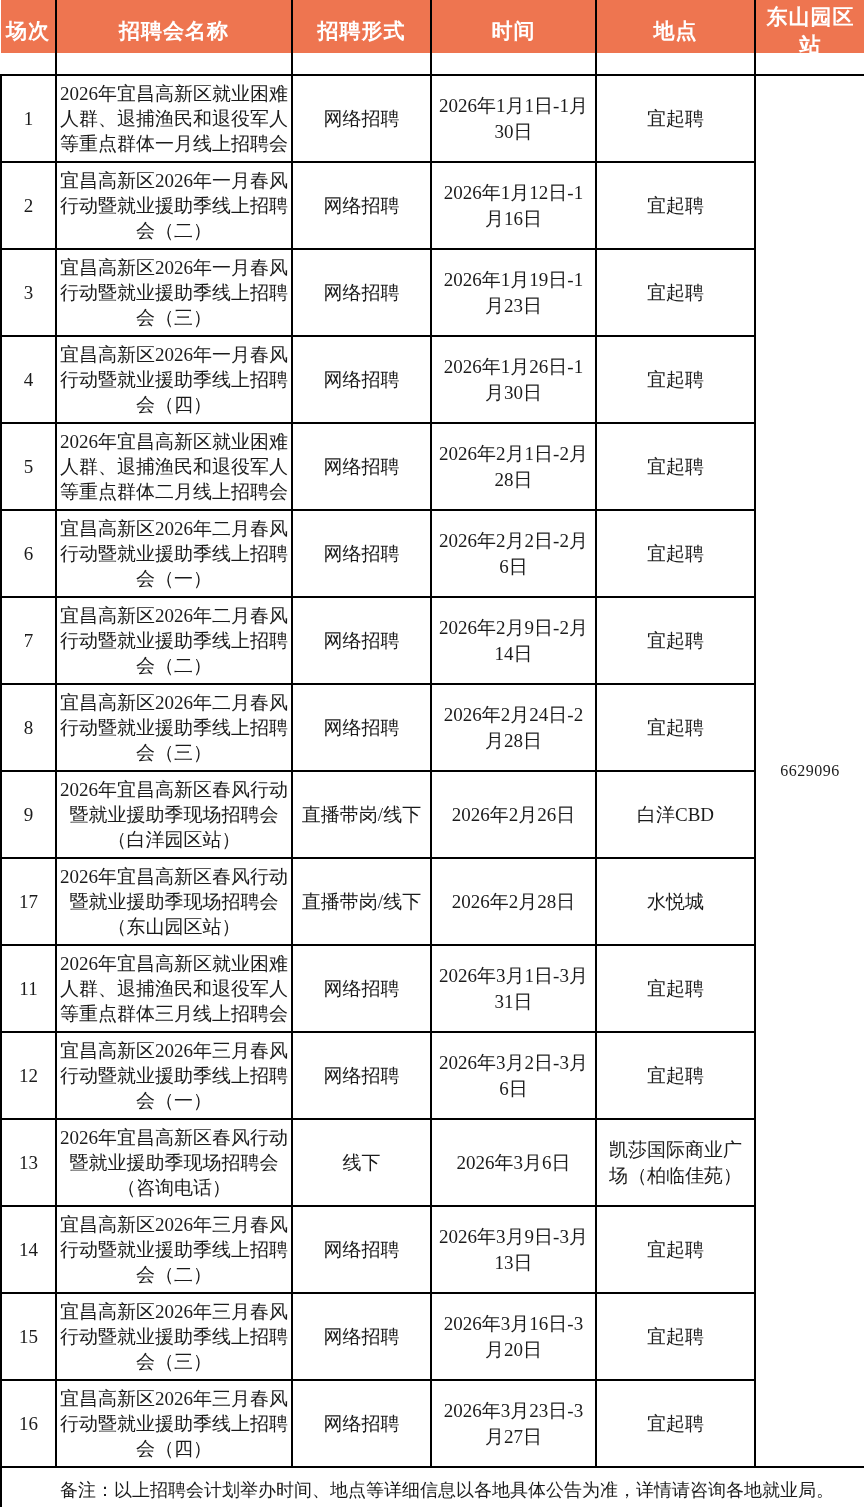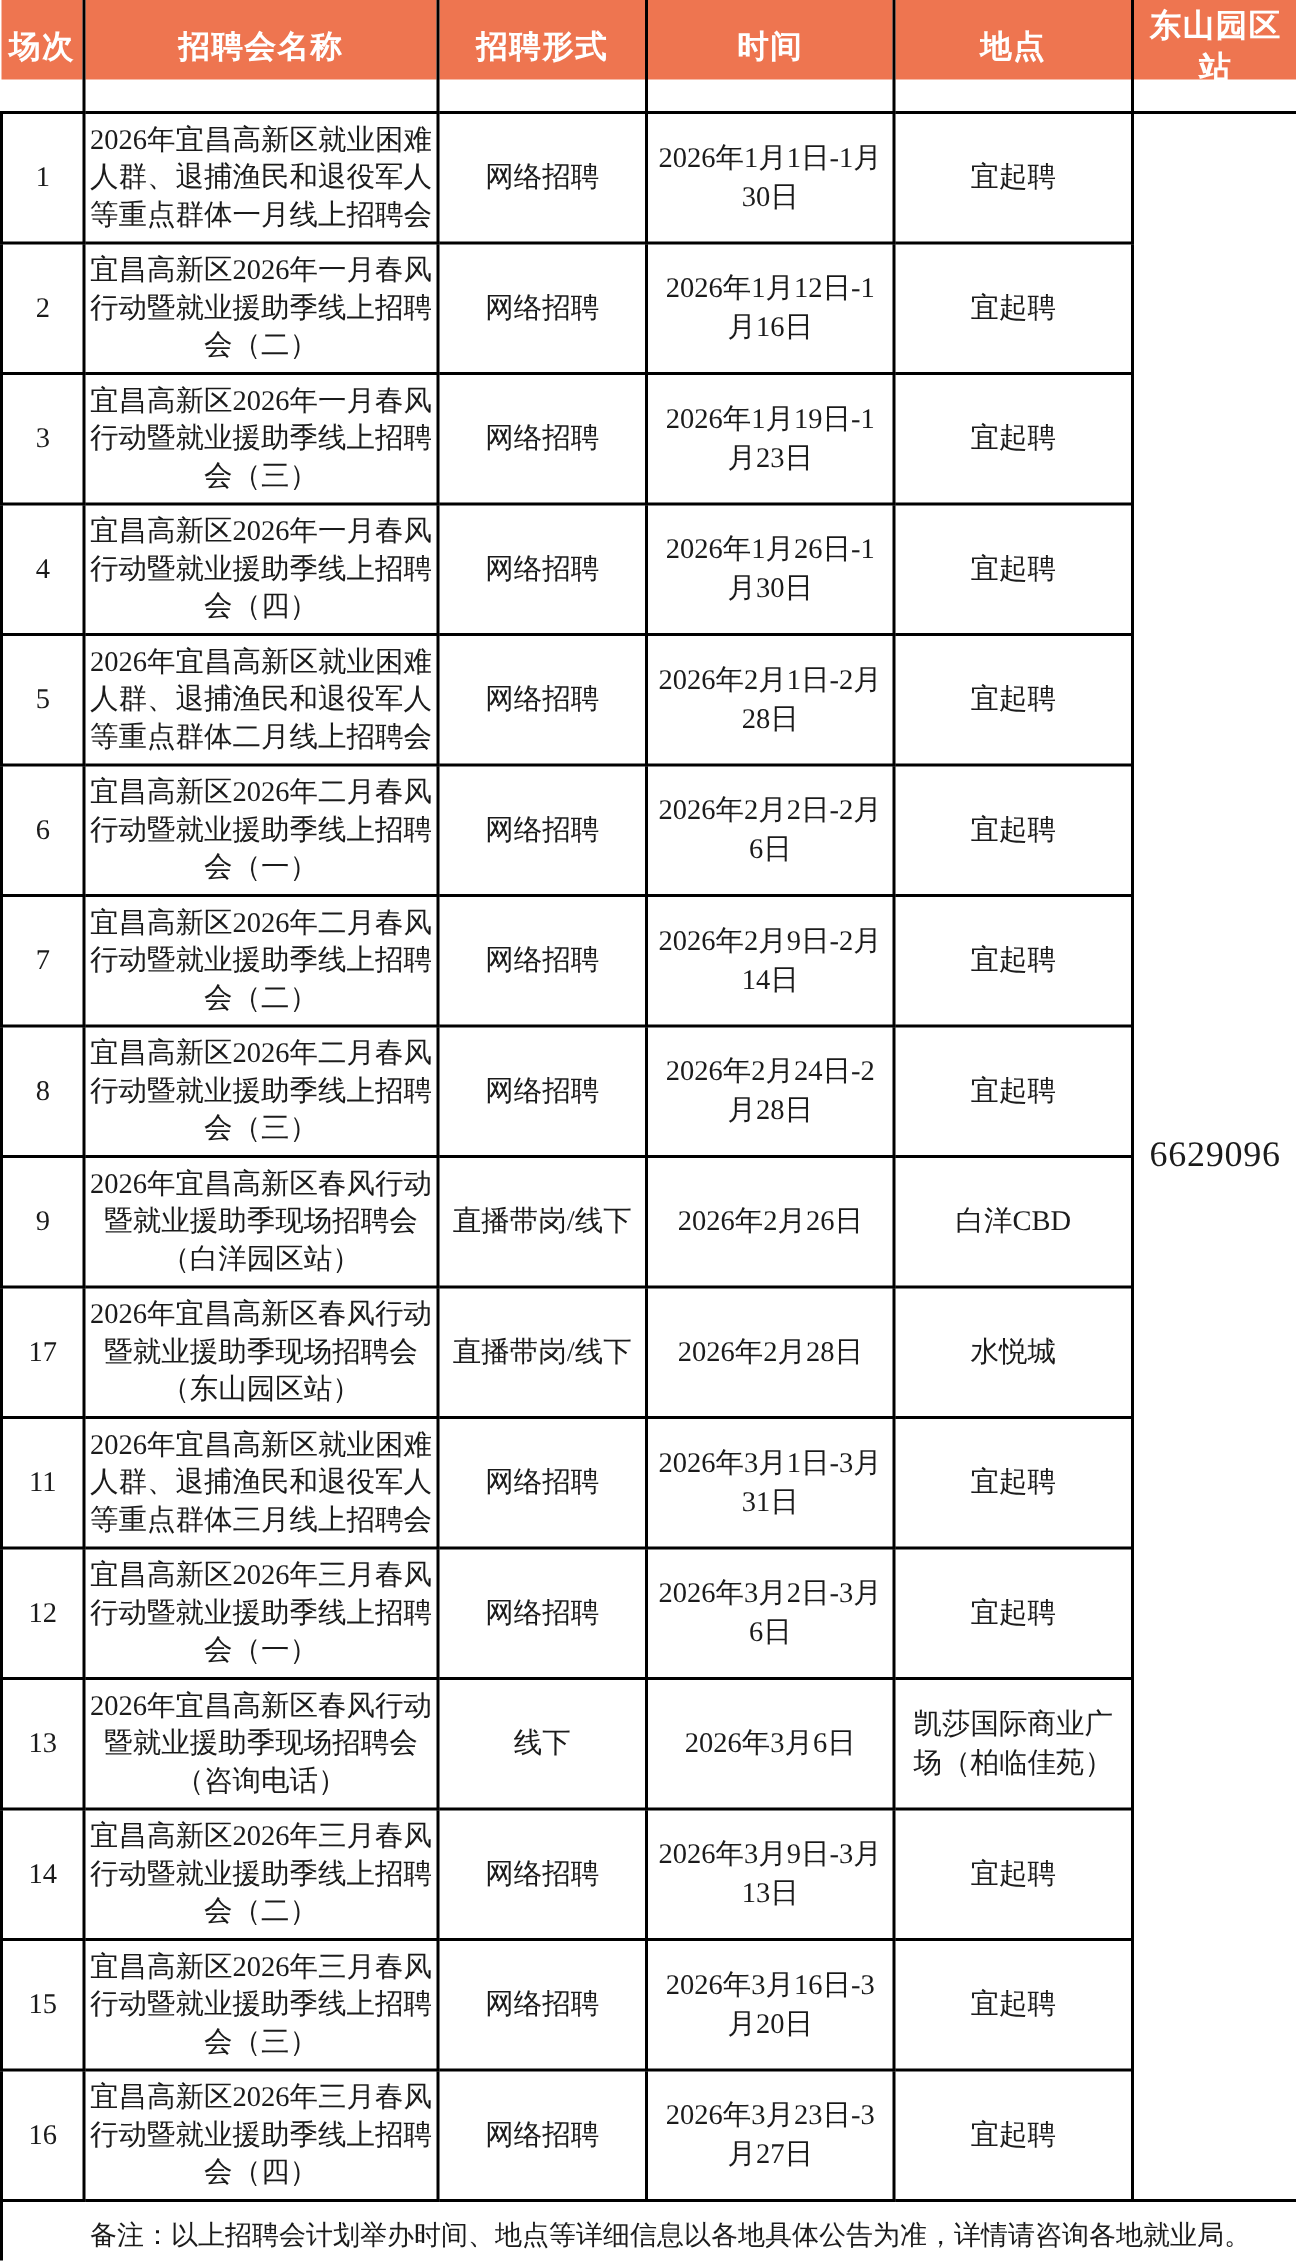--- a/index.html
+++ b/index.html
@@ -48,21 +48,21 @@
     text-align:center;
     vertical-align:middle;
     font-size:19px;
     line-height:1.32;
     padding:2px 3px;
     background:#fff;
   }
   tbody tr{height:87px;}
   td.name-cell{padding:2px 2px;}
   td.phone-cell{
-    font-size:24px;
+    font-size:16px;
     letter-spacing:0.5px;
   }
   tfoot td{
     height:42px;
     text-align:left;
     padding-left:58px;
     font-size:18px;
   }
 </style>
 </head>

